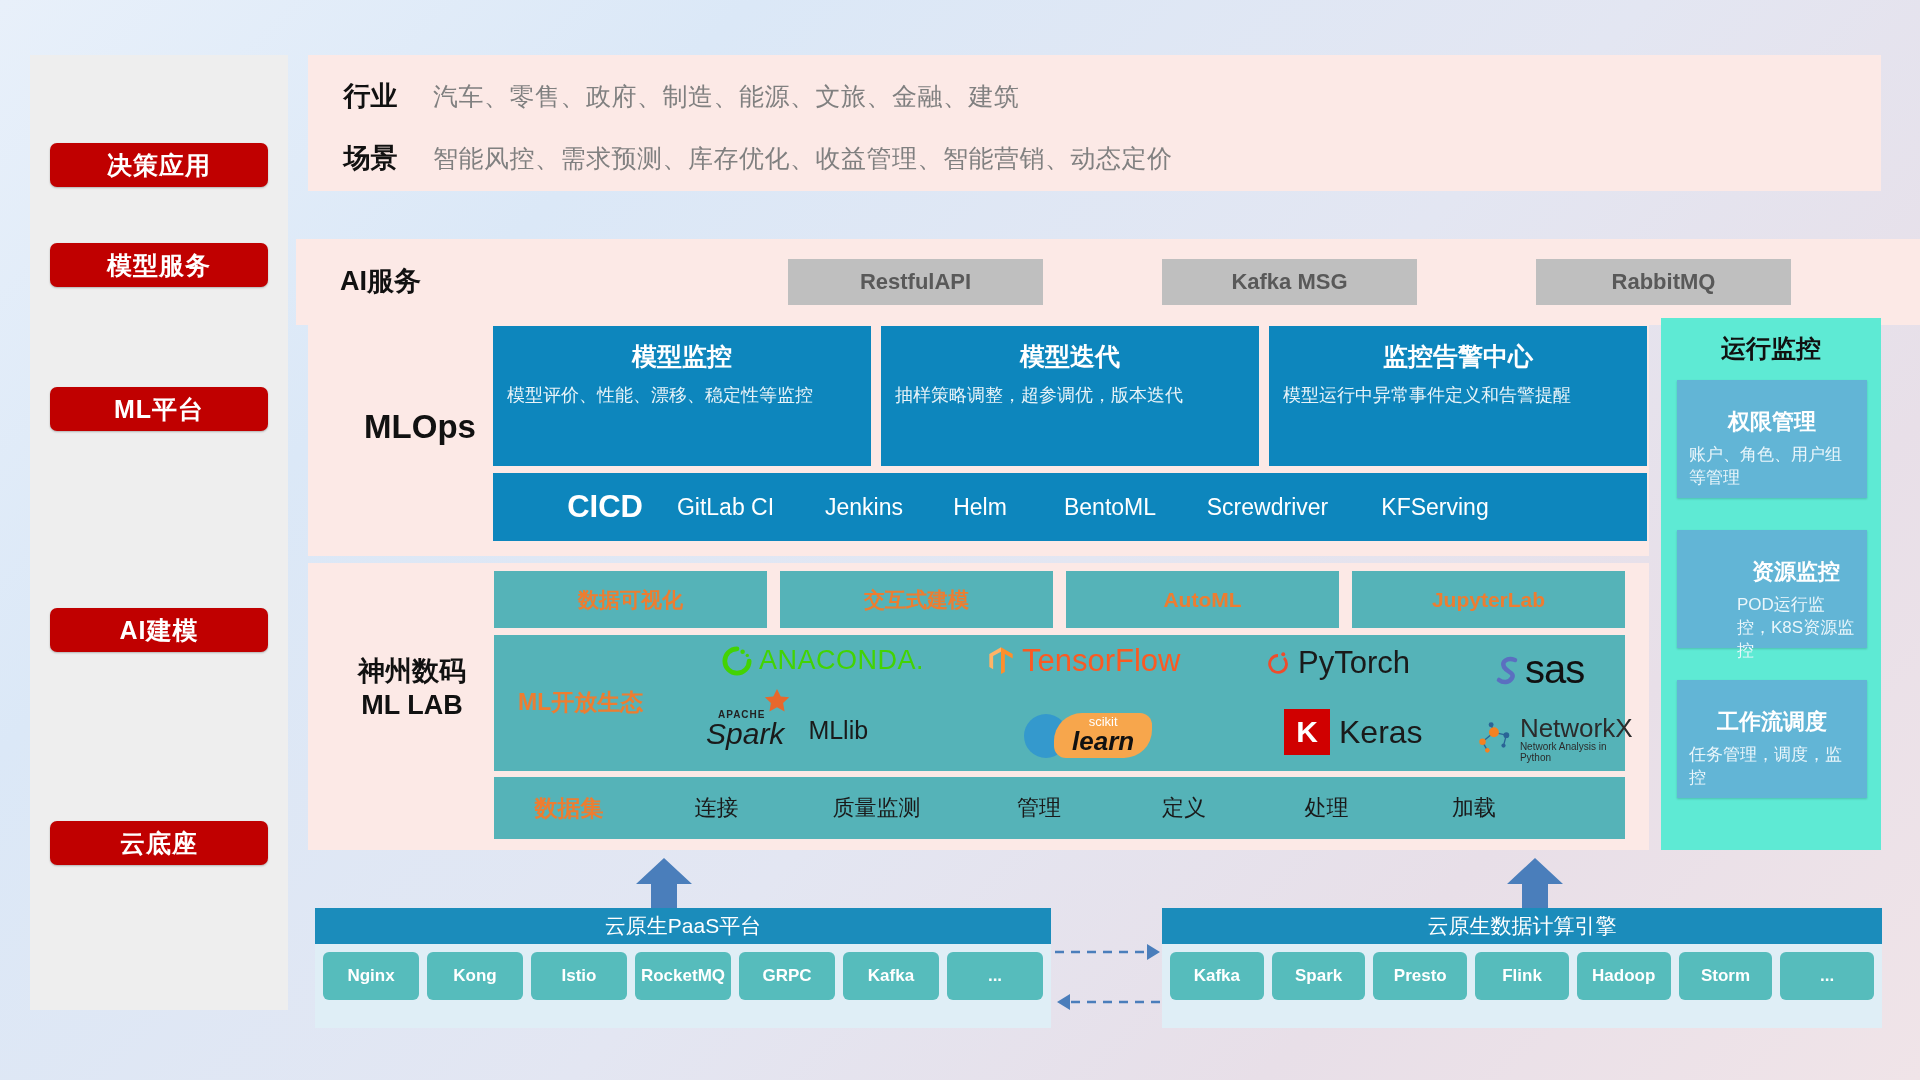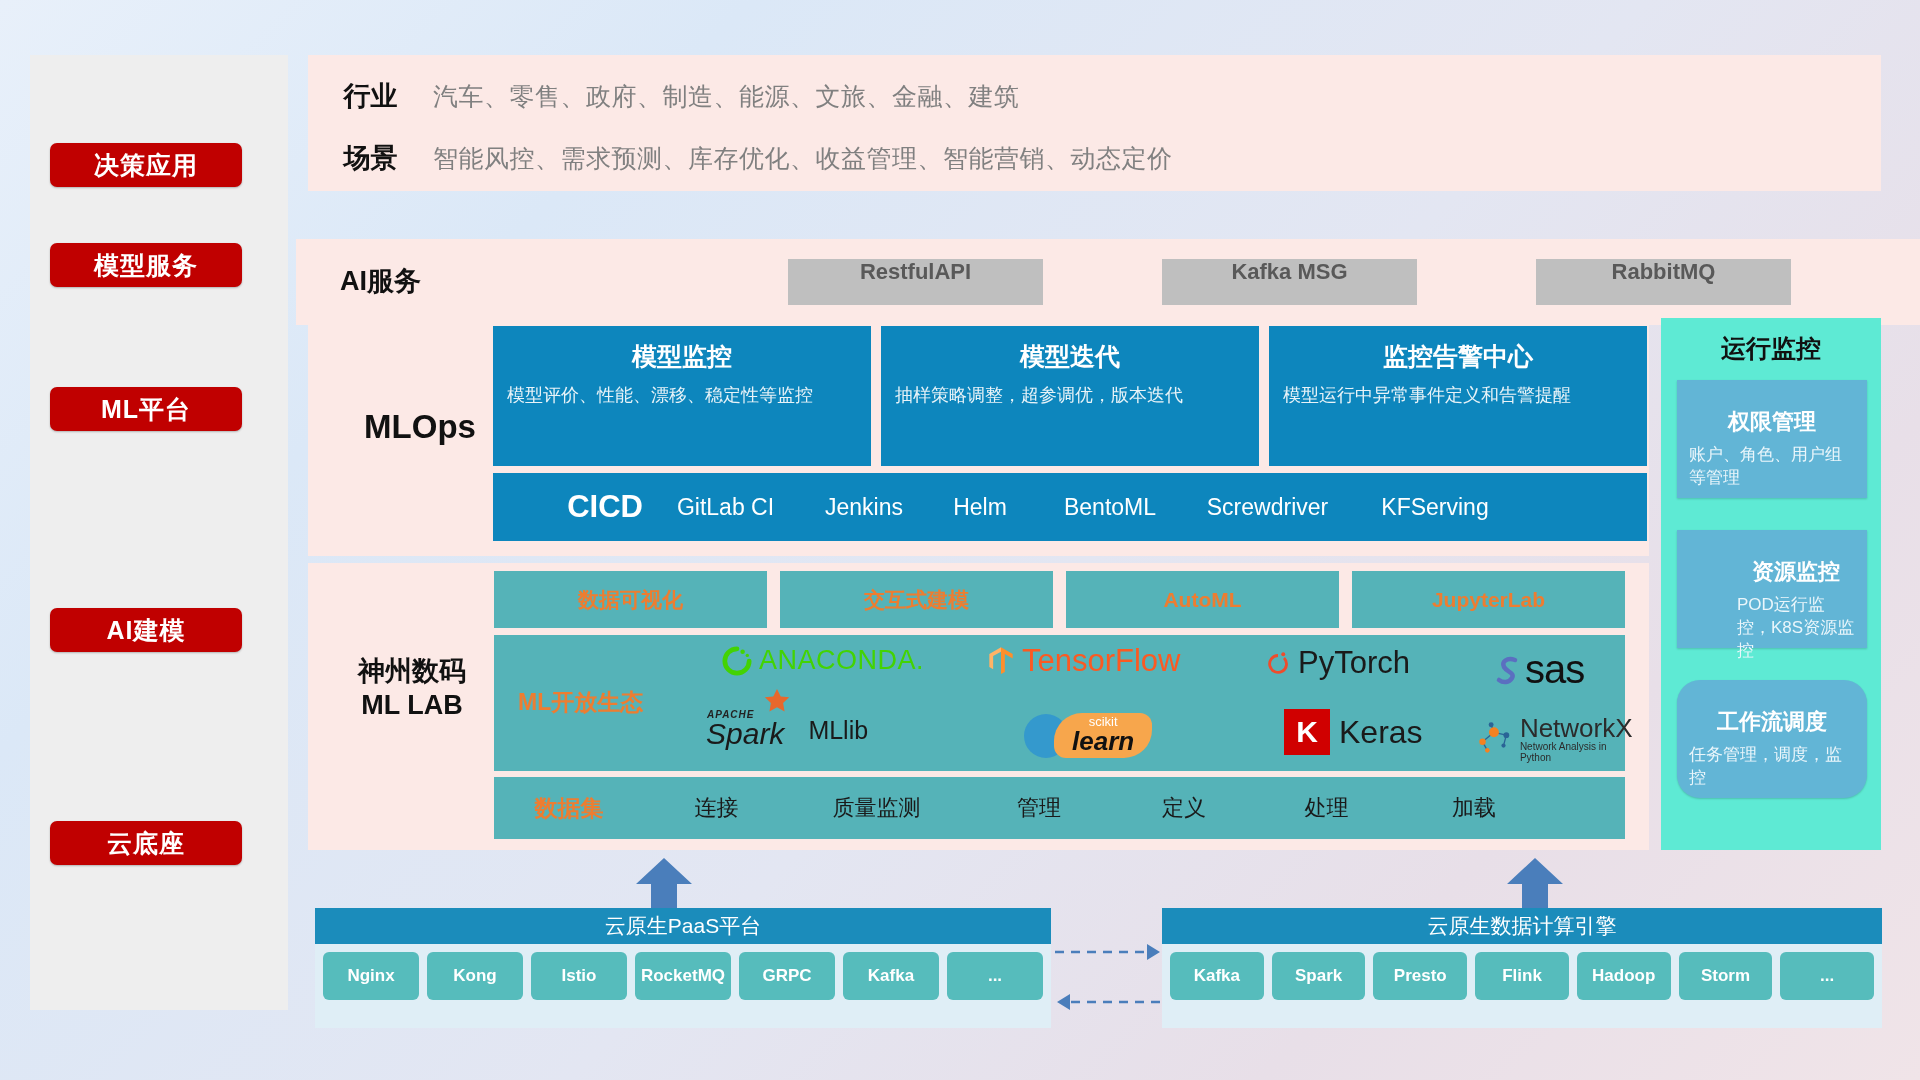--- a/index.html
+++ b/index.html
@@ -9,21 +9,21 @@
     background: linear-gradient(135deg,#e8f0fa 0%,#dbe8f7 25%,#e3e6f2 55%,#e8dfe8 78%,#f0e4e8 100%);
     position:relative;
   }
 
   
   #left-rail{
     position:absolute; left:30px; top:55px; width:258px; height:955px;
     background:#eeeeee;
   }
   .rail-btn{
-    position:absolute; left:20px; width:192px; height:44px;
+    position:absolute; left:20px; width:218px; height:44px;
     background:#c00000; border-radius:7px;
     color:#fff; font-size:25px; font-weight:bold;
     display:flex; align-items:center; justify-content:center;
     letter-spacing:1px;
     box-shadow:0 1px 2px rgba(0,0,0,.25);
   }
 
   
   .pink-panel{ position:absolute; background:#fce9e6; }
 
@@ -31,21 +31,21 @@
   .sc-row{ display:flex; align-items:center; }
   .sc-label{
     width:125px; text-align:center; font-size:27px; font-weight:bold; color:#111;
     flex:0 0 125px;
   }
   .sc-text{ font-size:25px; color:#808080; letter-spacing:.5px;}
 
   
   .svc-box{
     background:#bfbfbf; color:#595959; font-weight:bold; font-size:22px;
-    display:flex; justify-content:center;
+    display:flex; align-items:center; justify-content:center;
     height:46px;
   }
 
   
   .blue-card{ background:#0d86bd; color:#fff; position:absolute; }
   .blue-card .bt{ font-size:25px; font-weight:bold; text-align:center; margin-top:14px; }
   .blue-card .bd{ font-size:18px; line-height:1.38; margin:10px 14px 0 14px; color:#e8f3f8; }
   #cicd-bar{
     position:absolute; background:#0d86bd; color:#fff;
     display:flex; align-items:center;
@@ -195,21 +195,21 @@
           <circle cx="27" cy="10" r="1.8" fill="#43d303"></circle>
       </svg>
       <span class="lg-txt" style="color:#43d303; font-size:27px; letter-spacing:.5px;">ANACONDA.</span>
     </div>
 
     <div class="logo" style="left:212px; top:74px; gap:6px; align-items:flex-end;">
       <div style="position:relative;">
         <svg width="30" height="30" viewBox="0 0 32 32" style="position:absolute; left:56px; top:-22px;">
           <path d="M16 2l4 8 9 1-6.5 6 1.6 9-8.1-4.4L7.9 26l1.6-9L3 11l9-1z" fill="#e8682c"></path>
         </svg>
-        <div style="font-size:10px; color:#222; font-weight:bold; letter-spacing:1px; margin-left:1px;font-style:italic;">APACHE</div>
+        <div style="font-size:10px; color:#222; font-weight:bold; letter-spacing:1px; margin-left:12px;">APACHE</div>
         <div class="lg-txt" style="font-size:30px; color:#1a1a1a; font-style:italic; line-height:.9;">Spark</div>
       </div>
       <span style="font-size:25px; color:#1a1a1a; margin-left:18px; margin-bottom:2px;">MLlib</span>
     </div>
 
     <div class="logo" style="left:490px; top:8px; gap:4px;">
       <svg width="34" height="34" viewBox="0 0 32 32">
         <path d="M16 3l11 6.3v4.4L19.6 9.4v16.9l-3.6 2V3z" fill="#ff8f2b"></path>
         <path d="M16 3L5 9.3v12.4l3.6 2V11.4L16 7.2z" fill="#ffb366"></path>
       </svg>
@@ -277,21 +277,21 @@
 <div id="mon-panel" style="left:1661px; top:318px; width:220px; height:532px;">
   <div id="mon-title">运行监控</div>
   <div class="mon-card" style="left:16px; top:62px; width:190px; height:118px;">
     <div class="mt">权限管理</div>
     <div class="md">账户、角色、用户组等管理</div>
   </div>
   <div class="mon-card" style="left:16px; top:212px; width:190px; height:118px;padding-left:48px;">
     <div class="mt">资源监控</div>
     <div class="md">POD运行监控，K8S资源监控</div>
   </div>
-  <div class="mon-card" style="left:16px; top:362px; width:190px; height:118px;border-radius:23px;">
+  <div class="mon-card" style="left:16px; top:362px; width:190px; height:118px;">
     <div class="mt">工作流调度</div>
     <div class="md">任务管理，调度，监控</div>
   </div>
 </div>
 
 <svg class="up-arrow" style="left:634px; top:858px;" width="60" height="52">
   <path d="M30 0L58 26H43V52H17V26H2z" fill="#4a7ebb"></path>
 </svg>
 <svg class="up-arrow" style="left:1505px; top:858px;" width="60" height="52">
   <path d="M30 0L58 26H43V52H17V26H2z" fill="#4a7ebb"></path>

